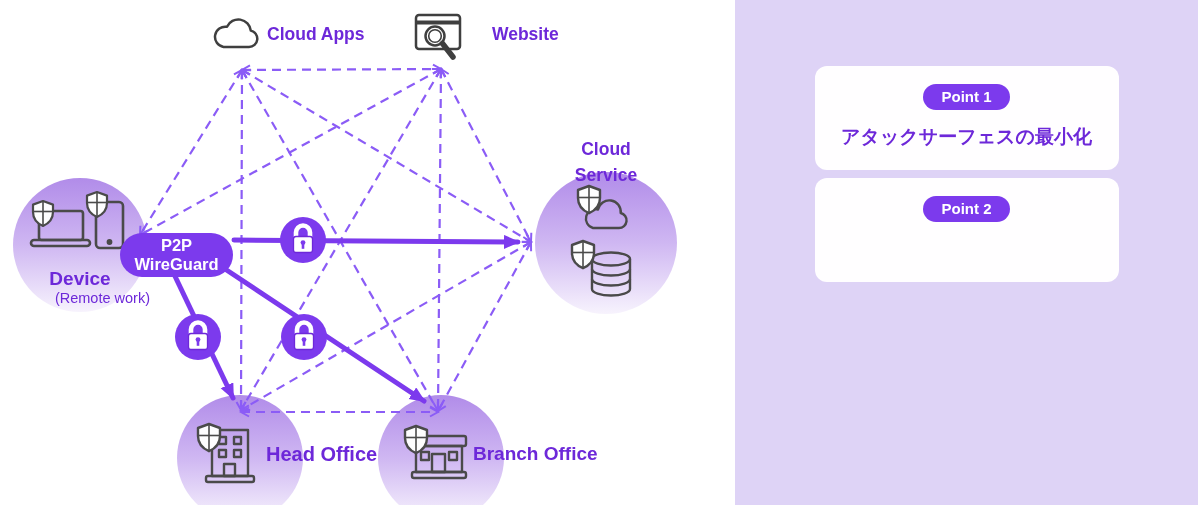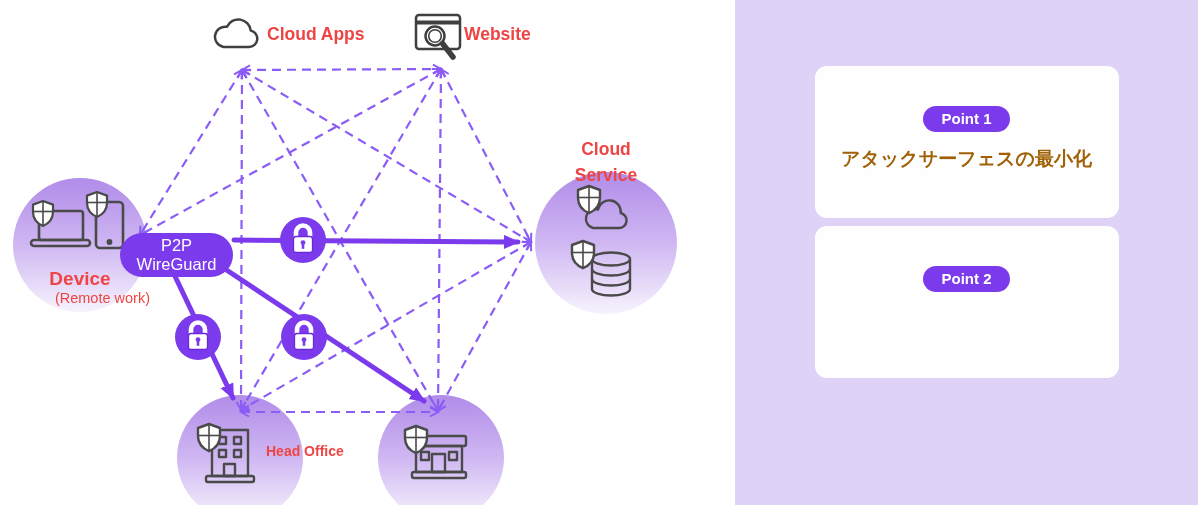--- a/index.html
+++ b/index.html
@@ -3,44 +3,44 @@
 <meta charset="utf-8">
 <style>
   html,body{margin:0;padding:0;}
   body{
     width:1198px;height:505px;overflow:hidden;background:#ffffff;
     font-family:"Liberation Sans",sans-serif;display:flex;
   }
   .diagram{position:relative;width:735px;height:505px;flex:none;}
   .diagram svg.net{position:absolute;left:0;top:0;}
   .icon{position:absolute;}
-  .lbl{position:absolute;color:#ef4444;font-weight:700;white-space:nowrap;}
+  .lbl{position:absolute;color:#6d28d9;font-weight:700;white-space:nowrap;}
   .lbl.small{font-weight:400;text-align:right;}
   .center{text-align:center;white-space:normal;}
   .pill-tunnel{
     position:absolute;left:120px;top:233px;width:113px;height:44px;
-    background:#7c3aed;border-radius:23px;color:#fff;font-weight:400;
+    background:#7c3aed;border-radius:23px;color:#fff;font-weight:700;
     font-size:16.5px;line-height:19px;display:flex;align-items:center;
     justify-content:center;text-align:center;z-index:5;
   }
   .panel{
     position:relative;width:463px;height:505px;flex:none;background:#ded3f6;
     box-sizing:border-box;padding-top:66px;
   }
   .card{
-    width:304px;height:152px;margin:0 auto 8px auto;background:#fffeff;
+    width:304px;height:104px;margin:0 auto 8px auto;background:#fffeff;
     border-radius:12px;display:flex;flex-direction:column;align-items:center;
-    box-sizing:border-box;padding-top:40px;
+    box-sizing:border-box;padding-top:18px;
   }
   .point-badge{
     background:#7c3aed;color:#ffffff;font-weight:700;font-size:15px;
     line-height:18px;padding:4px 18px;border-radius:999px;
   }
   .card-title{
-    margin-top:14px;font-weight:700;font-size:19px;color:#a16207;
+    margin-top:14px;font-weight:700;font-size:19px;color:#6d28d9;
     text-align:center;
   }
 </style>
 </head>
 <body>
 
 <div class="diagram">
 
   <svg class="net" width="735" height="505" viewBox="0 0 735 505">
     <defs>
@@ -191,30 +191,31 @@
       <rect x="10" y="48" width="54" height="6" rx="2"></rect>
       <g>
         <path d="M14,2 L25,6 V14 C25,21.4 20.4,26.4 14,29.2 C7.6,26.4 3,21.4 3,14 V6 Z" fill="#fdfdfe"></path>
         <line x1="14" y1="2" x2="14" y2="29.2" stroke-width="1.6"></line>
           <line x1="3.5" y1="13.5" x2="24.5" y2="13.5" stroke-width="1.6"></line>
       </g>
     </g>
   </svg>
 
   <div class="lbl" style="left:267px;top:24px;font-size:17.5px">Cloud Apps</div>
-  <div class="lbl" style="left:464px;top:24px;font-size:17.5px">Website</div>
+  <div class="lbl" style="left:492px;top:24px;font-size:17.5px">Website</div>
 
   <div class="lbl center" style="left:10px;top:268px;width:140px">
     <div style="font-size:19px">Device</div>
     <div class="lbl small" style="position:static;font-size:14.5px">(Remote work)</div>
   </div>
 
   <div class="lbl center" style="left:562px;top:136px;width:88px;font-size:17.5px;line-height:26px">Cloud Service</div>
 
-  <div class="lbl" style="left:266px;top:443px;font-size:14px">Head Office</div>
+  <div class="lbl" style="left:266px;top:443px;font-size:20px">Head Office</div>
+  <div class="lbl" style="left:473px;top:443px;font-size:19px">Branch Office</div>
 
   <div class="pill-tunnel">
     <span style="width:100px">P2P WireGuard</span>
   </div>
 </div>
 
 <div class="panel">
   <div class="card">
     <div class="point-badge">Point 1</div>
     <div class="card-title">アタックサーフェスの最小化</div>

